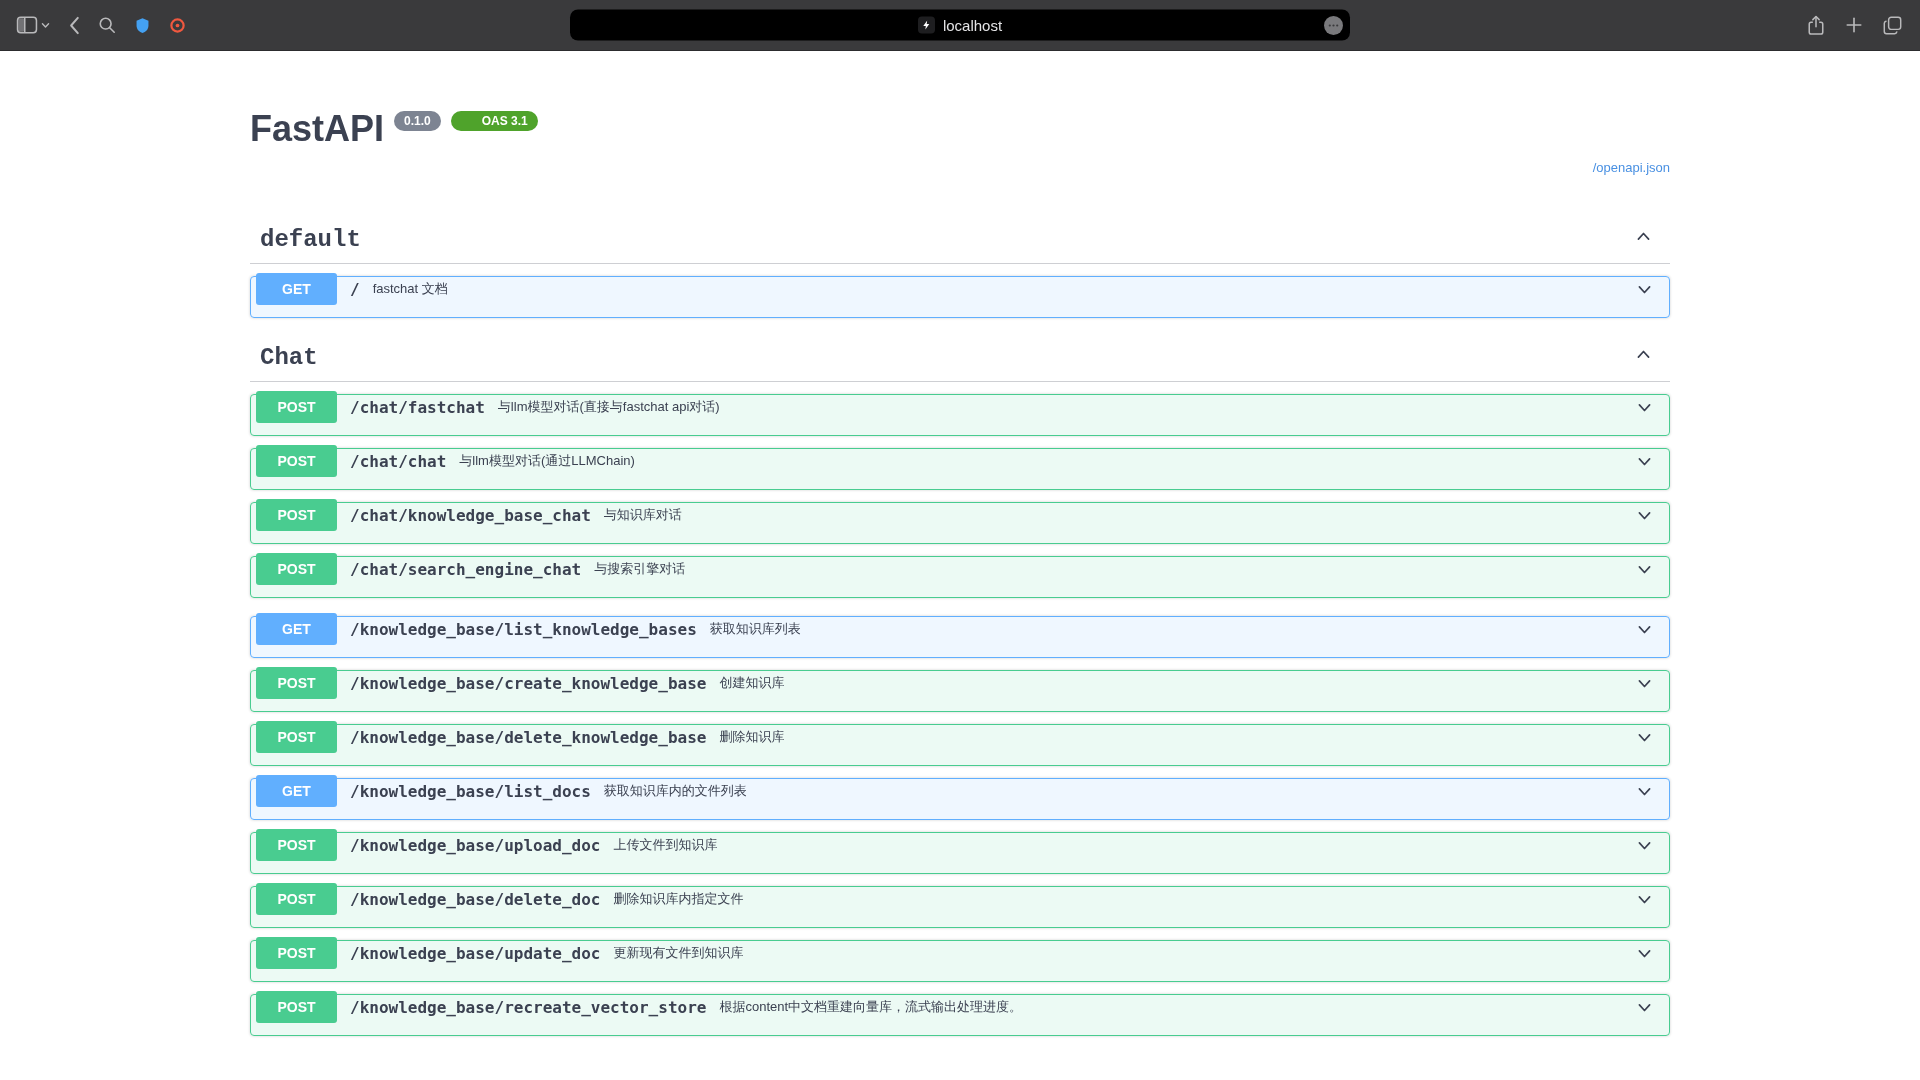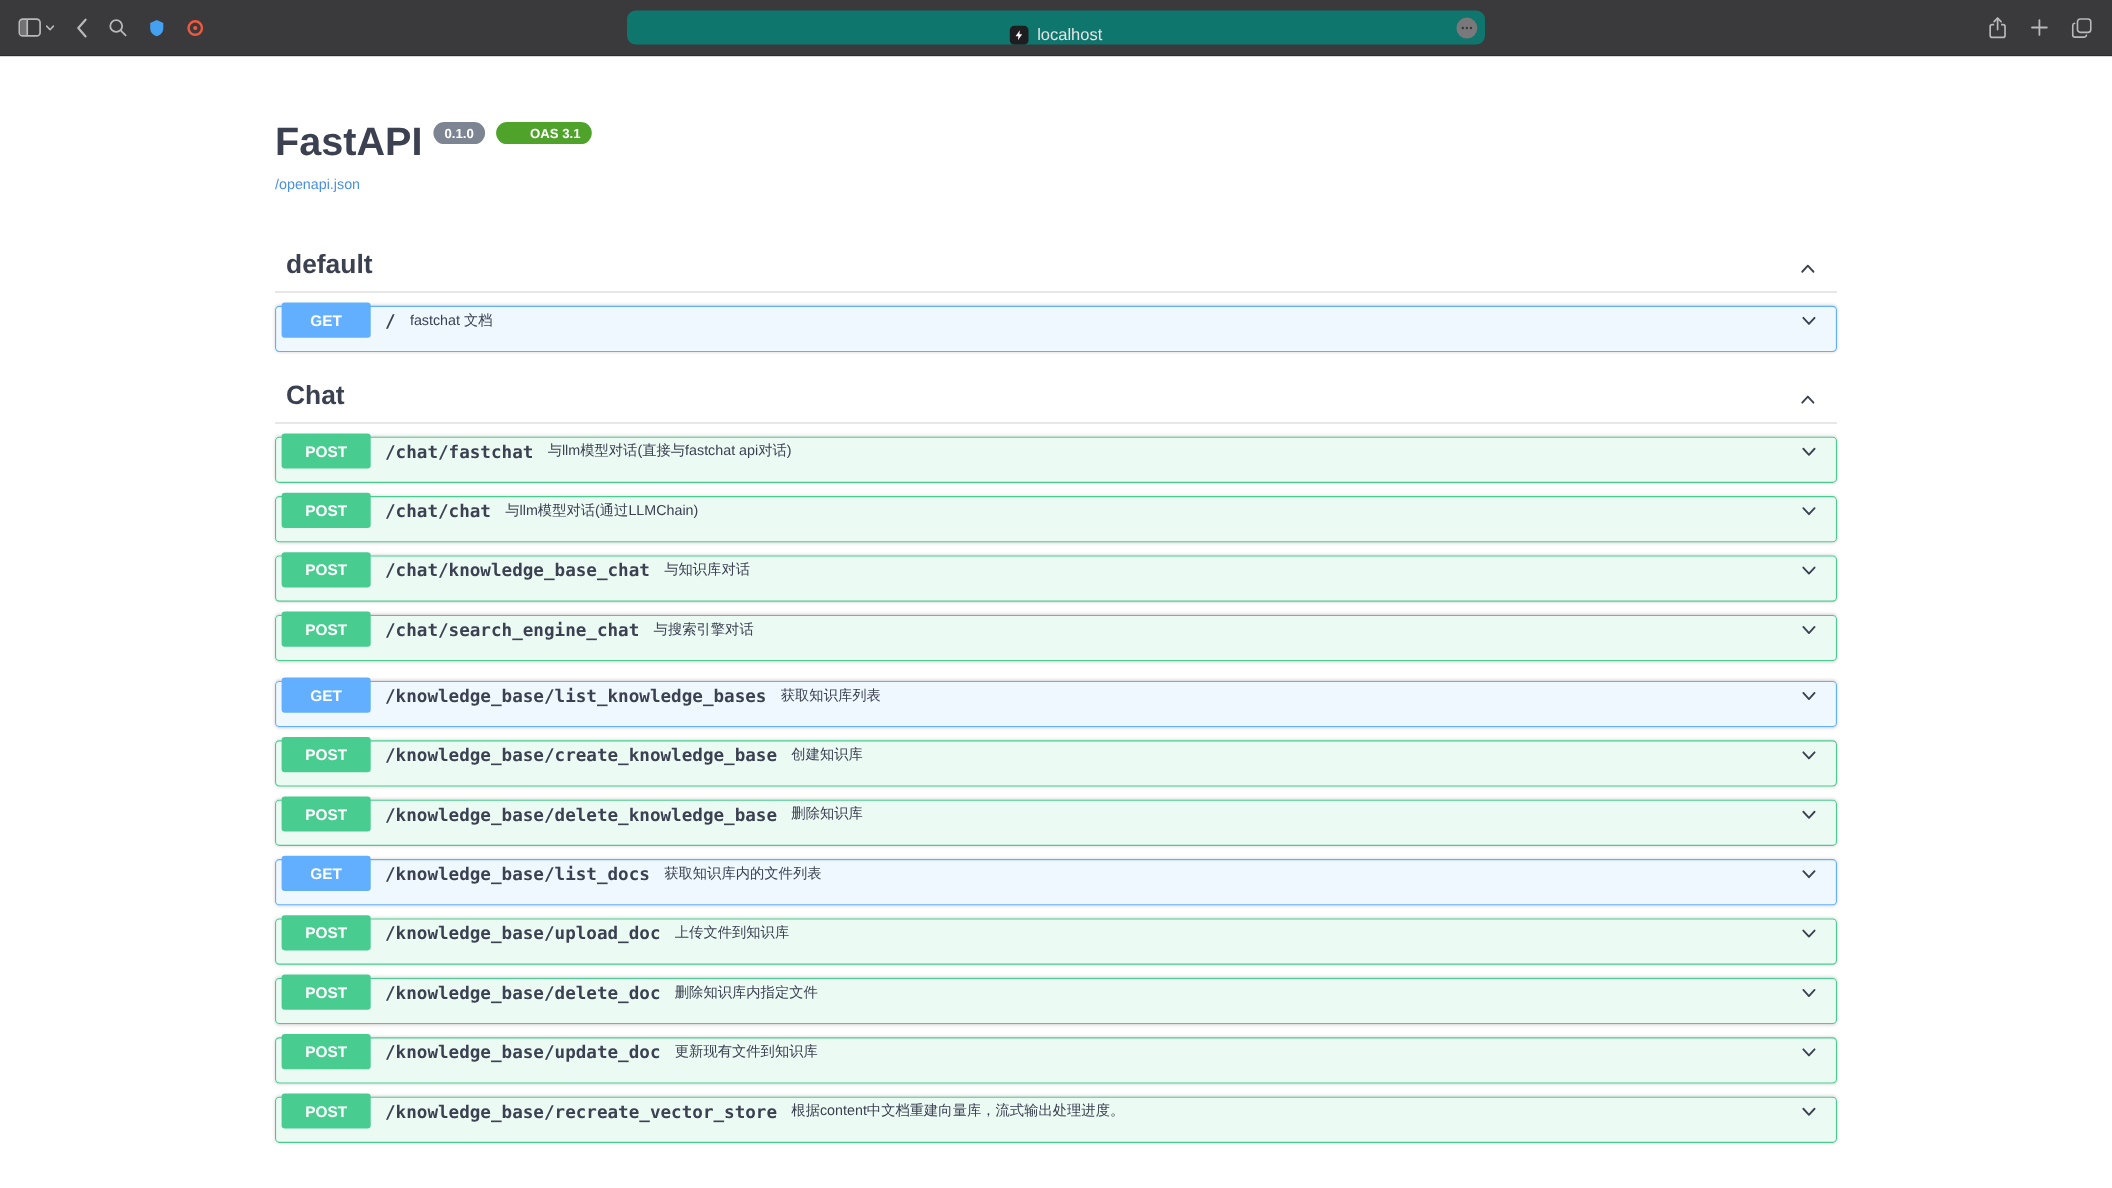--- a/index.html
+++ b/index.html
@@ -18,62 +18,62 @@
   }
   .tb-left { display:flex; align-items:center; gap:14px; margin-left:14px; }
   .tb-right { display:flex; align-items:center; gap:16px; margin-left:auto; margin-right:16px; }
   .tb-btn {
     background:none; border:none; padding:2px; margin:0; cursor:pointer;
     display:flex; align-items:center; gap:3px; color:#b9b9bb;
   }
   .tb-btn svg { display:block; }
   .url-bar {
     position:absolute; left:50%; top:50%; transform:translate(-50%,-50%);
-    width:780px; height:31px; background:#0f766e; border-radius:8px;
-    display:flex; align-items:flex-end; justify-content:center; gap:8px;
+    width:780px; height:31px; background:#000000; border-radius:8px;
+    display:flex; align-items:center; justify-content:center; gap:8px;
     cursor:text;
   }
   .url-text { color:#e4e4e6; font-size:15px; }
   .favicon {
     width:17px; height:17px; border-radius:4px; background:#1e1e20;
     display:flex; align-items:center; justify-content:center;
   }
   .page-settings {
     position:absolute; right:7px; top:50%; transform:translateY(-50%);
     width:19px; height:19px; border-radius:50%; background:#79797c;
     display:flex; align-items:center; justify-content:center;
     border:none; padding:0; cursor:pointer;
   }
   .page-settings svg { display:block; }
 
   
   .page { height:1029px; overflow:hidden; color:#3b4151; }
   .wrap { max-width:1460px; margin:0 auto; padding:0 20px; }
 
-  .info { padding-top:56px; }
+  .info { padding-top:56px;text-align:right; }
   .title-row { display:flex; align-items:flex-start; gap:10px; }
   .api-title { font-size:36px; line-height:43px; font-weight:700; margin:0; color:#3b4151; }
   .pill {
     display:inline-block; color:#fff; font-size:12px; font-weight:700;
     padding:3px 10px; border-radius:50px; margin-top:4px; line-height:14px;
   }
   .pill.ver { background:var(--version-badge-bg,#7d8492); }
   .pill.oas { background:var(--oas-badge-bg,#4fa32b);padding-left:31px; }
   .spec-link {
     display:inline-block; margin-top:10px; font-size:13px;
     color:var(--link,#4990e2); text-decoration:none; cursor:pointer;
   }
 
   .sections { margin-top:36px; }
   .section { padding-top:6px; }
   .section-header {
-    display:flex; align-items:flex-end; justify-content:space-between;
+    display:flex; align-items:flex-start; justify-content:space-between;
     padding:8px 16px 10px 10px;
     border-bottom:1px solid rgba(59,65,81,.25);
-    margin-bottom:12px; cursor:pointer;
+    margin-bottom:12px; cursor:pointer;font-family:Liberation Mono, monospace;
   }
   .section-title { font-size:24px; font-weight:700; margin:0; color:#3b4151; }
 
   .opblock {
     display:flex; align-items:center; height:42px;
     border:1px solid; border-radius:4px; margin-bottom:12px;
     padding:0 14px 16px 5px; box-shadow:0 0 3px rgba(0,0,0,.19); cursor:pointer;
   }
   .opblock.get  { background:var(--get-bg,rgba(97,175,254,.1));  border-color:var(--get,#61affe); }
   .opblock.post { background:var(--post-bg,rgba(73,204,144,.1)); border-color:var(--post,#49cc90);align-items:center; }

